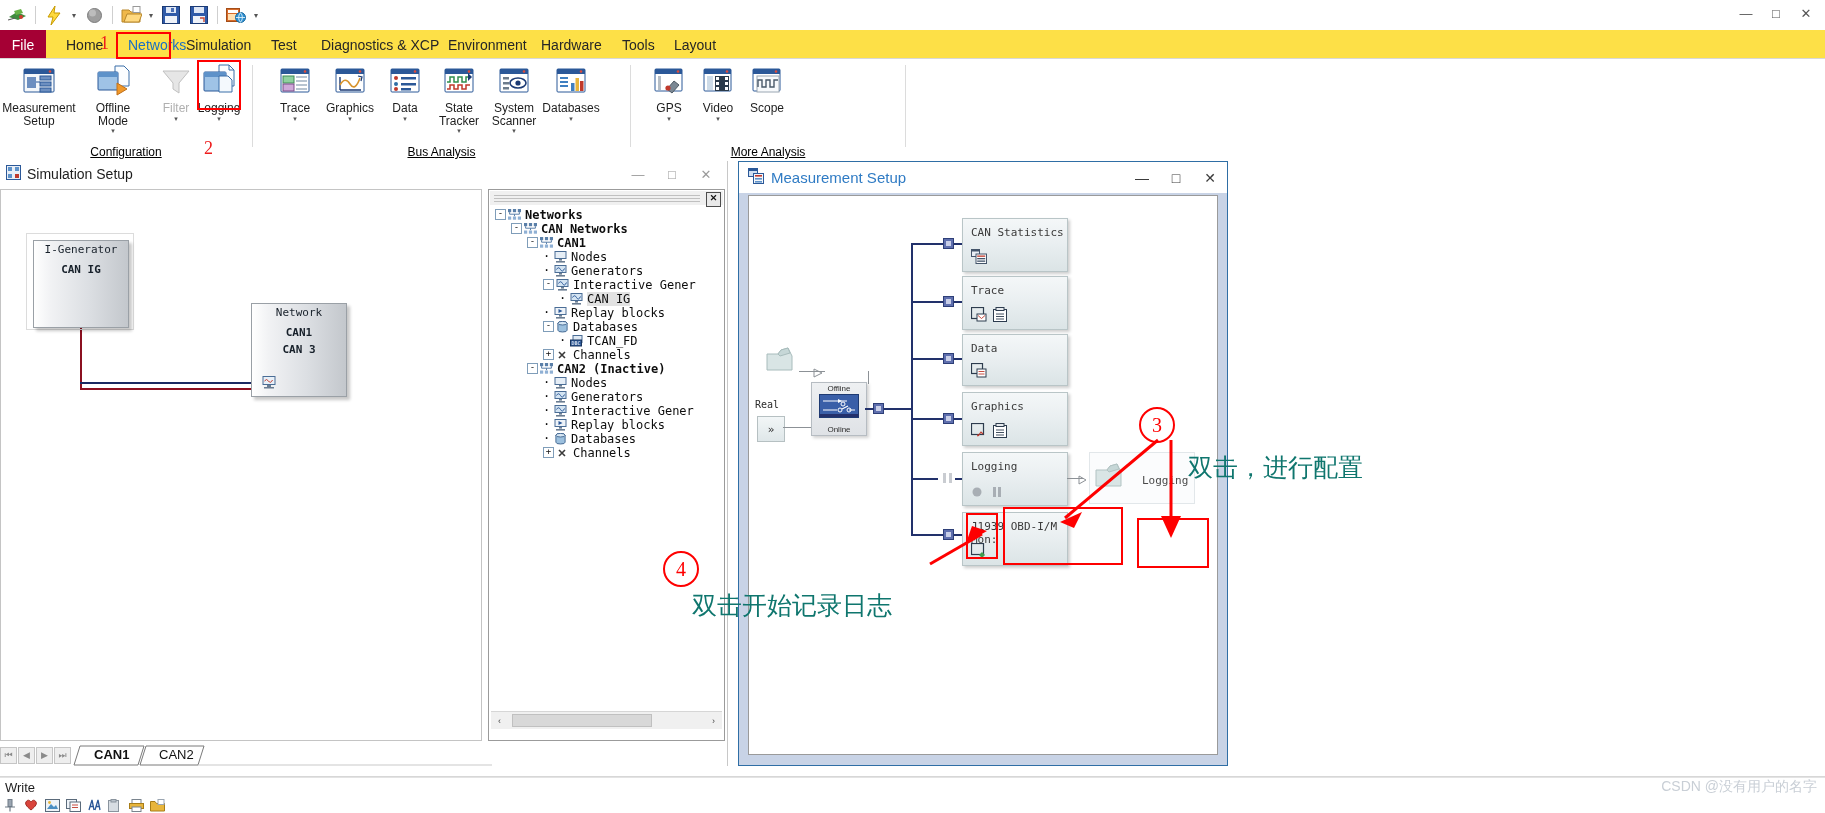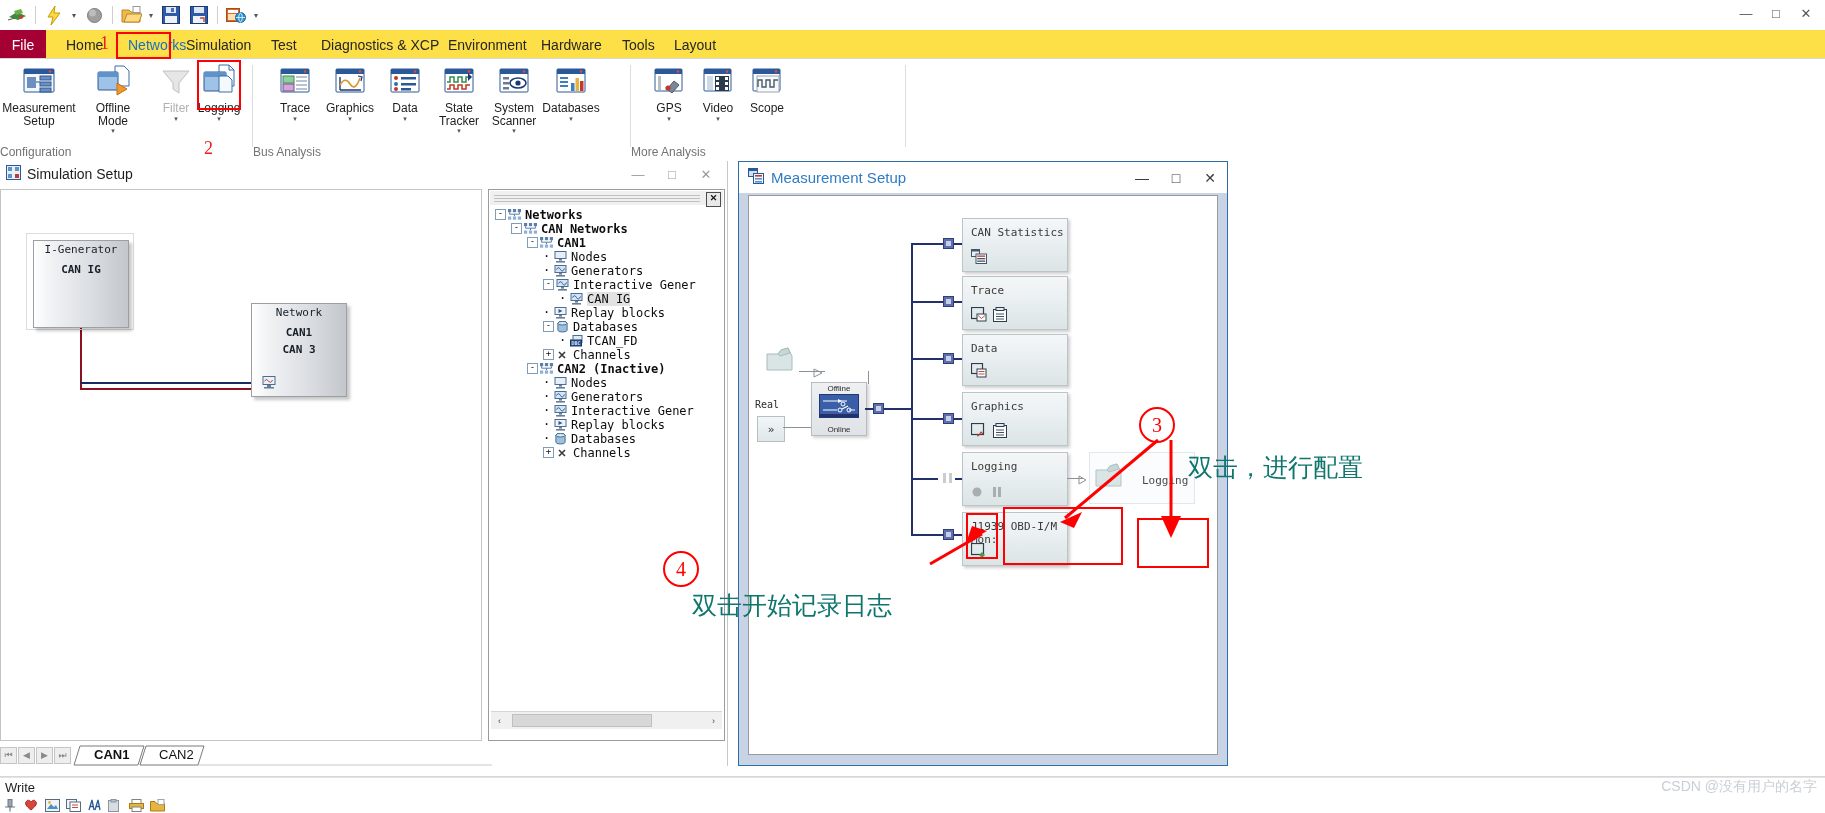--- a/index.html
+++ b/index.html
@@ -51,22 +51,22 @@
   #anno-1{position:absolute;left:100px;top:33px;font-size:18px;color:#ee1c1c;font-family:"Liberation Serif",serif;}
   #anno-box-analysis{position:absolute;left:116px;top:32px;width:55px;height:27px;border:2px solid #ff0000;box-sizing:border-box;}
 
   
   #ribbon{
     position:absolute;left:0;top:59px;width:1825px;height:102px;
     background:#ffffff;border-bottom:1px solid #d0d0d0;
   }
   .rgroup{position:absolute;top:0;height:102px;}
   .rgroup-label{
-    position:absolute;bottom:2px;width:100%;
-    font-size:12px;color:#737373;
+    position:absolute;bottom:2px;width:100%;text-align:center;
+    font-size:12px;color:#000000;text-decoration:underline;
   }
   .rgroup-sep{position:absolute;top:6px;width:1px;height:82px;background:#dcdcdc;}
   .ritem{
     position:absolute;top:4px;width:72px;
     display:flex;flex-direction:column;align-items:center;
     font-size:12px;color:#1d1d1d;line-height:12.5px;text-align:center;
   }
   .ritem .ico{width:36px;height:36px;margin-bottom:3px;position:relative;}
   .ritem .lbl{white-space:pre-line;}
   .ritem .caret{font-size:7px;color:#555;line-height:8px;margin-top:0px;}

